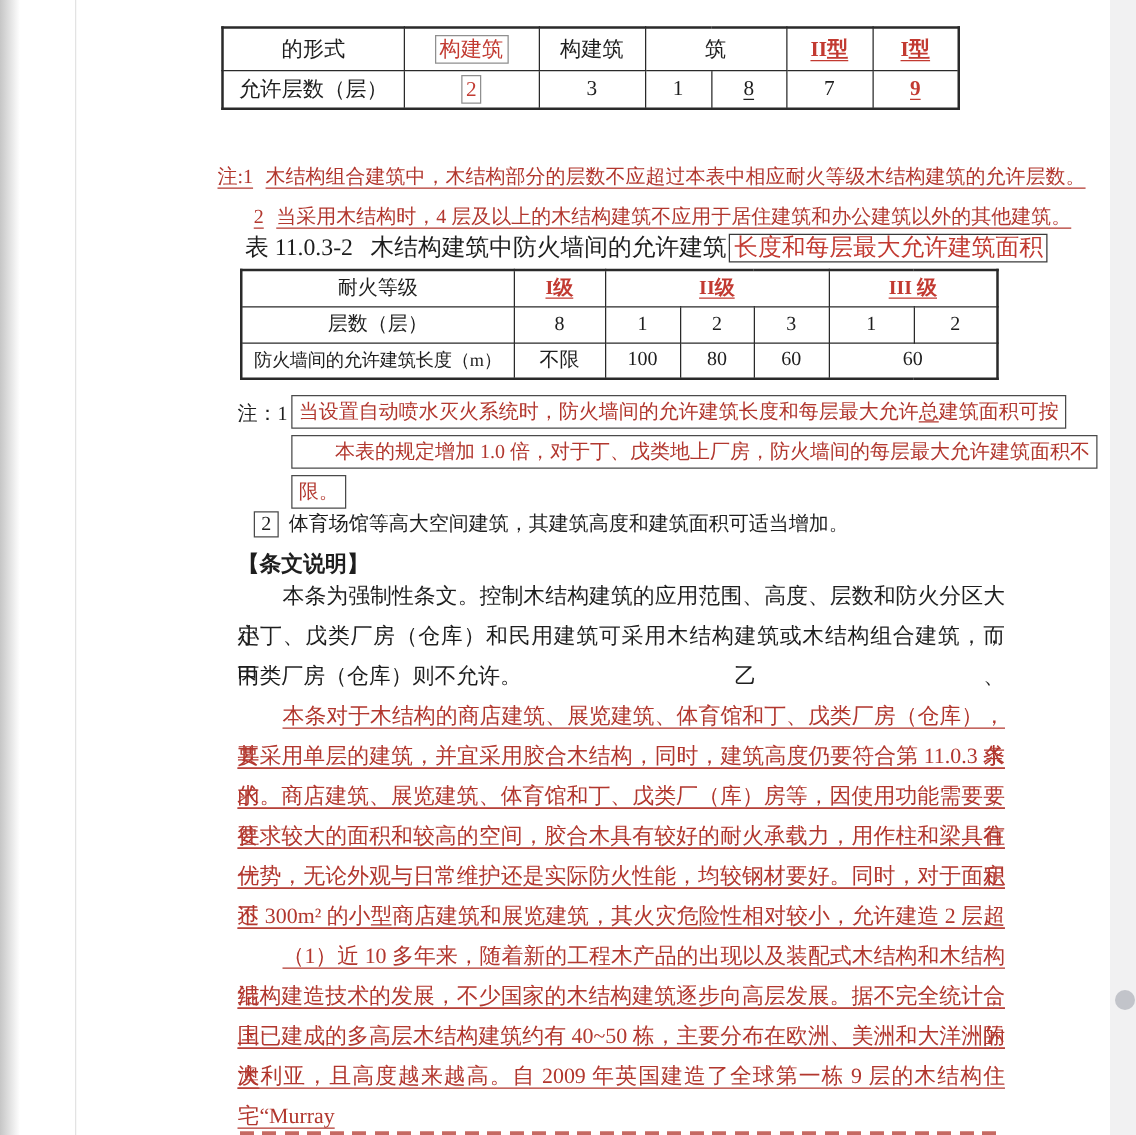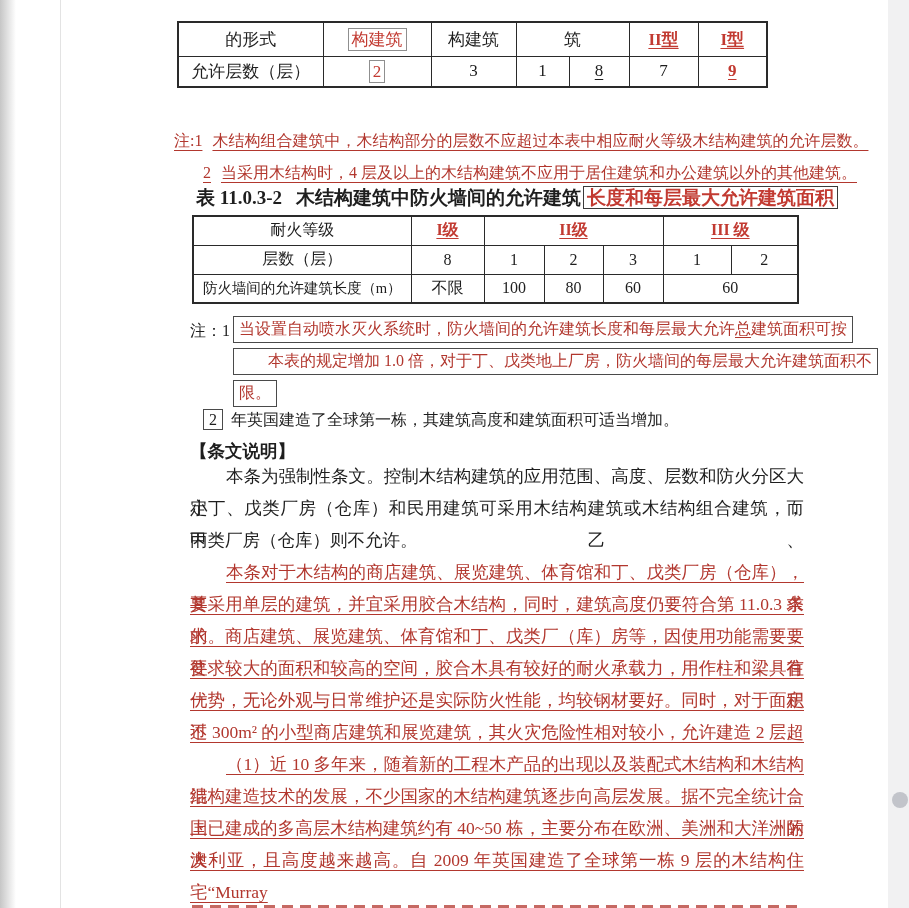--- a/index.html
+++ b/index.html
@@ -38,21 +38,21 @@
   .black-u{text-decoration:underline;text-underline-offset:3px;}
 
   
   .t1note{position:absolute;color:var(--red);font-size:16px;white-space:nowrap;
     text-decoration:underline;text-underline-offset:4px;}
   .t1note .lbl{margin-right:10px;}
   #t1n1{left:174px;top:131px;}
   #t1n2{left:203px;top:163px;}
 
   
-  .caption{position:absolute;left:196px;top:185px;white-space:nowrap;font-weight:bold;font-size:19px;}
+  .caption{position:absolute;left:196px;top:185px;white-space:nowrap;font-weight:normal;font-size:19px;}
   .caption .num{margin-right:14px;}
   .cap-rev{color:var(--tred);border:1px solid #3a3a3a;padding:0 3px;margin-left:2px;}
 
   
   .n2-label{position:absolute;left:190px;top:321px;font-size:16px;white-space:nowrap;}
   .boxline{position:absolute;left:233px;color:var(--red);font-size:16px;white-space:nowrap;
     border:1px solid #4a4a4a;padding:2px 5px;width:max-content;}
   #bl1{top:316px;} #bl2{top:348px;padding-left:34px;} #bl3{top:380px;}
   .boxline .inner-u{text-decoration:underline;text-underline-offset:3px;}
   .note2{position:absolute;left:203px;top:409px;font-size:16px;white-space:nowrap;}
@@ -160,21 +160,21 @@
 <div class="boxline" id="bl1">
   <span>当设置自动喷水灭火系统时，防火墙间的允许建筑长度和每层最大允许</span><span class="inner-u">总</span><span>建筑面积可按</span>
 </div>
 <div class="boxline" id="bl2">
   <span>本表的规定增加 1.0 倍，对于丁、戊类地上厂房，防火墙间的每层最大允许建筑面积不</span>
 </div>
 <div class="boxline" id="bl3">
   <span>限。</span>
 </div>
 <div class="note2">
-  <span class="numbox">2</span><span>年英国建造了全球第一栋，其建筑高度和建筑面积可适当增加。</span>
+  <span class="numbox">2</span><span>体育场馆等高大空间建筑，其建筑高度和建筑面积可适当增加。</span>
 </div>
 
 <div class="heading">【条文说明】</div>
 
 <div class="paras">
   <div class="line indent">本条为强制性条文。控制木结构建筑的应用范围、高度、层数和防火分区大小，</div>
   <div class="line">定丁、戊类厂房（仓库）和民用建筑可采用木结构建筑或木结构组合建筑，而甲、乙、</div>
   <div class="line noj">丙类厂房（仓库）则不允许。</div>
 
   <div class="line rline indent">本条对于木结构的商店建筑、展览建筑、体育馆和丁、戊类厂房（仓库），要求</div>

